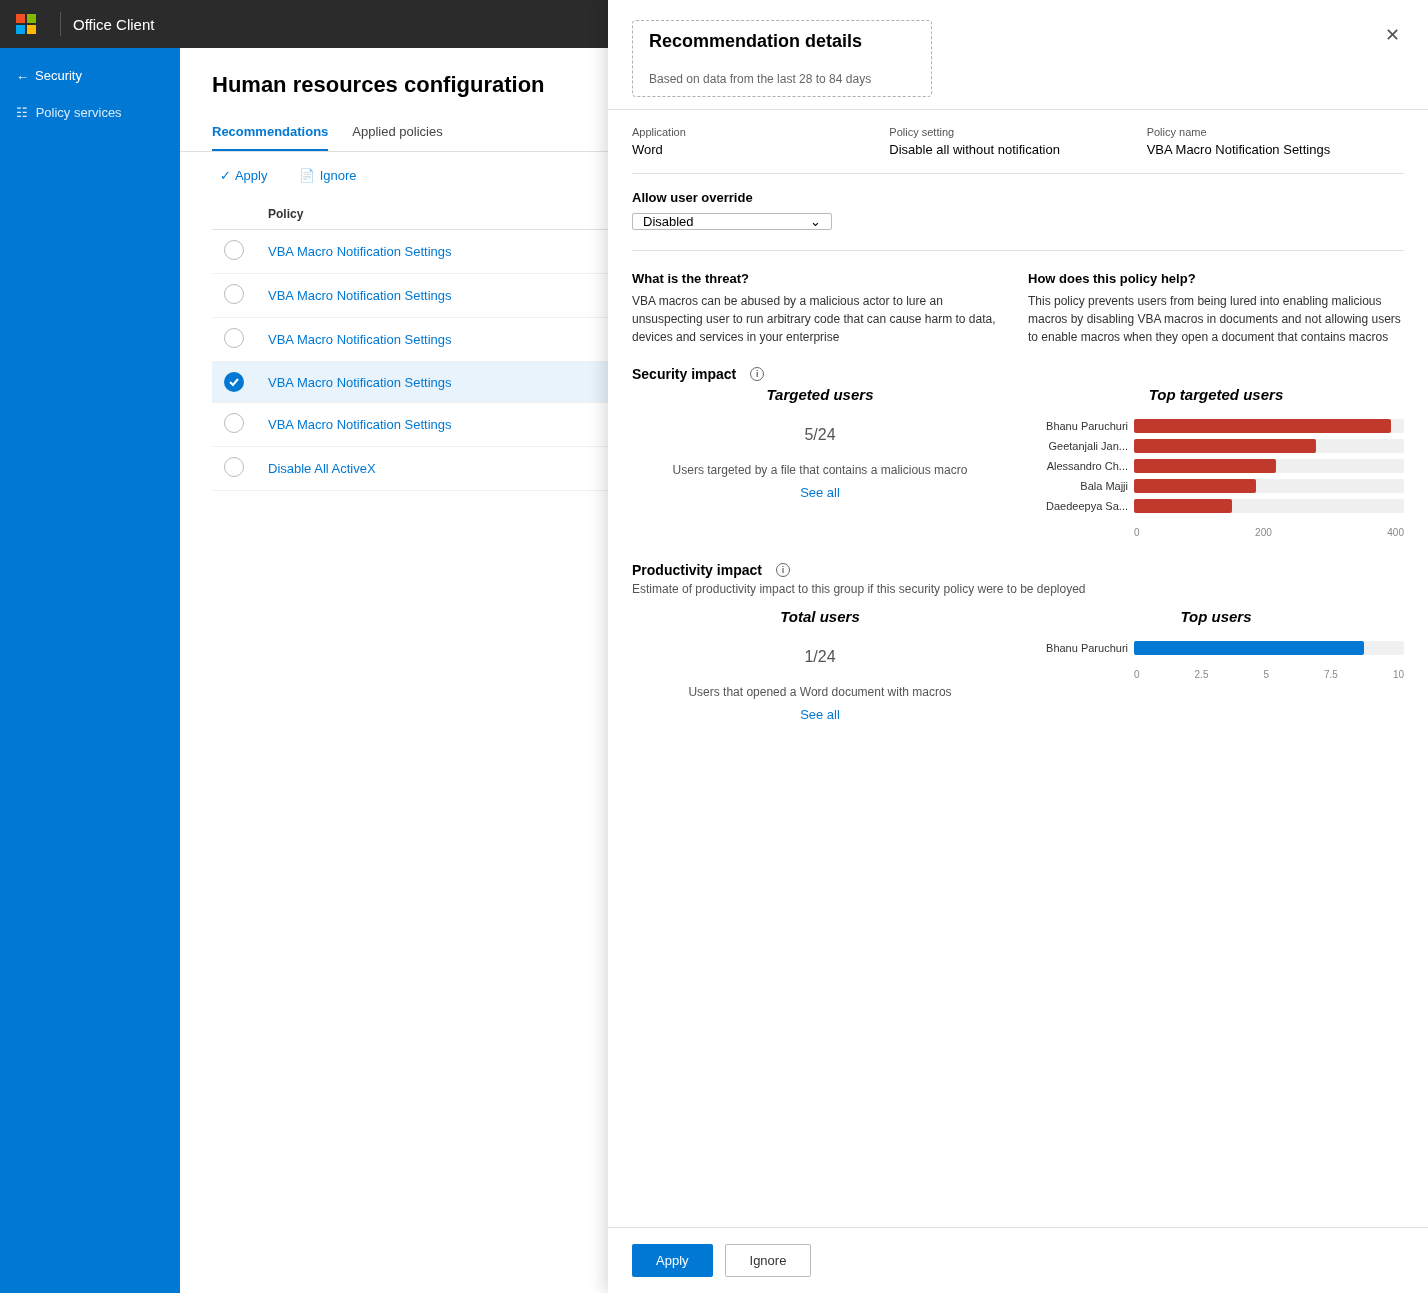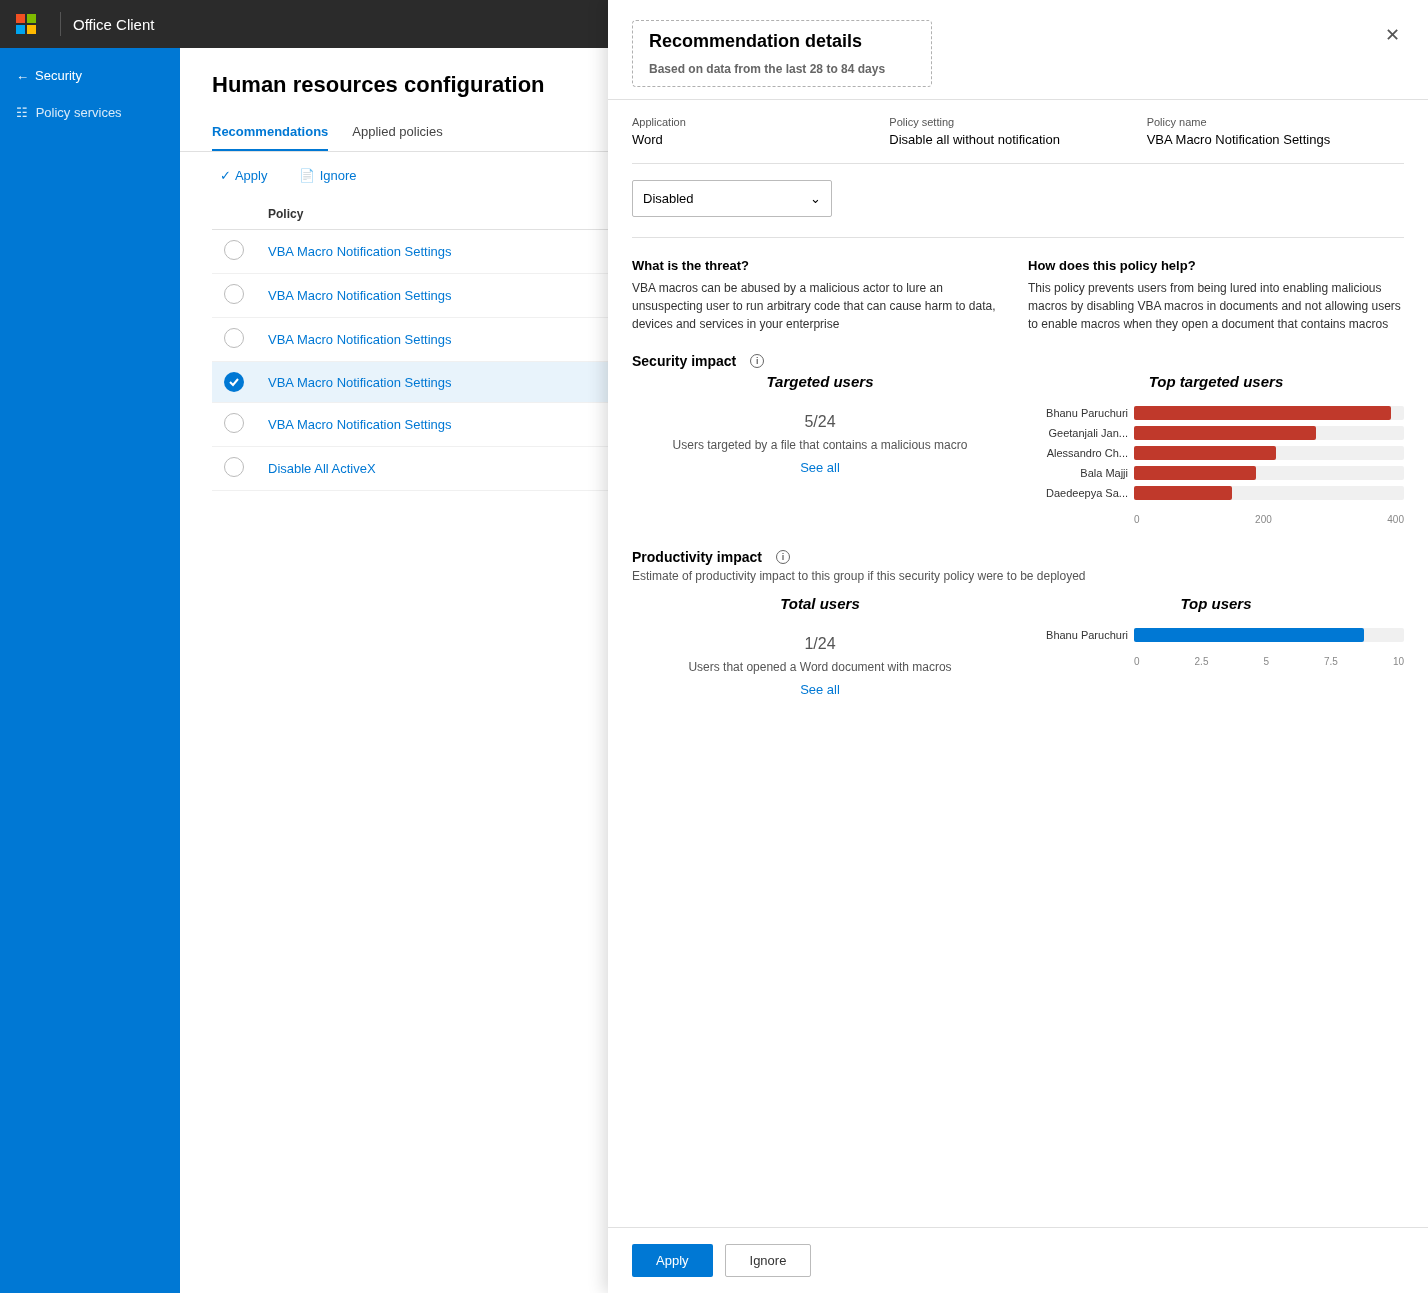--- a/index.html
+++ b/index.html
@@ -63,57 +63,57 @@
     .checkbox-circle-empty { width: 20px; height: 20px; border-radius: 50%; border: 1px solid #bbb; display: inline-block; }
 
     
     .panel-overlay {
       position: fixed; top: 0; right: 0; width: 820px; height: 1293px; background: #fff; box-shadow: -4px 0 16px rgba(0,0,0,0.15); z-index: 100; display: flex; flex-direction: column; overflow: hidden;
     }
     .panel-header {
       padding: 20px 24px 12px; border-bottom: 1px solid #e0e0e0; display: flex; justify-content: space-between; align-items: flex-start;
     }
     .panel-title { font-size: 18px; font-weight: 600; color: #000; }
-    .panel-subtitle { font-size: 12px; color: #666; margin-top: 10px; font-weight: bold; }
+    .panel-subtitle { font-size: 12px; color: #666; margin-top: 20px; }
     .close-btn { background: none; border: none; cursor: pointer; font-size: 18px; color: #555; padding: 4px; }
 
     .panel-body { flex: 1; overflow-y: auto; padding: 16px 24px; }
 
     
     .details-grid { display: grid; grid-template-columns: 1fr 1fr 1fr; gap: 0; border-bottom: 1px solid #e0e0e0; padding-bottom: 16px; margin-bottom: 16px; }
     .details-cell { display: flex; flex-direction: column; gap: 4px; }
     .details-label { font-size: 11px; color: #555; font-weight: 400; }
     .details-value { font-size: 13px; color: #000; }
 
     
     .override-section { margin-bottom: 20px; border-bottom: 1px solid #e0e0e0; padding-bottom: 20px; }
     .override-label { font-size: 13px; font-weight: 600; color: #000; margin-bottom: 8px; }
     .override-select {
       display: flex; align-items: center; justify-content: space-between;
-      border: 1px solid #bbb; border-radius: 2px; padding: 10px 10px; width: 200px; cursor: pointer; background: #fff; font-size: 13px;
+      border: 1px solid #bbb; border-radius: 2px; padding: 0 10px; width: 200px; cursor: pointer; background: #fff; font-size: 13px;
     }
 
     
     .section-title { font-size: 14px; font-weight: 600; color: #000; margin-bottom: 4px; display: flex; align-items: center; gap: 14px; }
     .section-subtitle { font-size: 12px; color: #555; margin-bottom: 12px; }
 
     
     .two-col { display: grid; grid-template-columns: 1fr 1fr; gap: 20px; margin-bottom: 20px; margin-top: 19px; }
     .two-col-item { }
     .two-col-title { font-size: 13px; font-weight: 600; color: #000; margin-bottom: 6px; }
     .two-col-text { font-size: 12px; color: #333; line-height: 1.5; }
 
     
     .charts-section { margin-bottom: 24px; }
     .charts-row { display: grid; grid-template-columns: 1fr 1fr; gap: 20px; align-items: start; }
     .chart-title { font-size: 15px; font-weight: 600; color: #000; text-align: center; margin-bottom: 12px; font-style: italic; }
     .targeted-users-center { text-align: center; }
     .targeted-number { font-size: 28px; font-weight: 700; color: #000; }
     .targeted-number span { font-size: 16px; font-weight: 400; color: #555; }
-    .targeted-desc { font-size: 12px; color: #555; margin: 4px 0 8px; }
+    .targeted-desc { font-size: 12px; color: #555; margin: 16px 0 8px; }
     .see-all { color: #0078d4; font-size: 13px; cursor: pointer; text-decoration: none; }
 
     
     .bar-chart { padding: 4px 0; }
     .bar-row { display: flex; align-items: center; margin-bottom: 6px; gap: 6px; }
     .bar-label { font-size: 11px; color: #333; width: 100px; text-align: right; white-space: nowrap; overflow: hidden; text-overflow: ellipsis; }
     .bar-track { flex: 1; height: 14px; background: #f0f0f0; border-radius: 2px; position: relative; }
     .bar-fill { height: 100%; background: #c0392b; border-radius: 2px; }
     .bar-fill-blue { height: 100%; background: #0078d4; border-radius: 2px; }
     .bar-axis { display: flex; justify-content: space-between; font-size: 10px; color: #888; margin-top: 4px; padding-left: 106px; }
@@ -263,20 +263,21 @@
         <span class="details-label">Policy setting</span>
         <span class="details-value">Disable all without notification</span>
       </div>
       <div class="details-cell">
         <span class="details-label">Policy name</span>
         <span class="details-value">VBA Macro Notification Settings</span>
       </div>
     </div>
 
     <div class="override-section">
+      <div class="override-label">Allow user override</div>
       <div class="override-select">
         <span>Disabled</span>
         <span>⌄</span>
       </div>
     </div>
 
     <div class="two-col">
       <div class="two-col-item">
         <div class="two-col-title">What is the threat?</div>
         <div class="two-col-text">VBA macros can be abused by a malicious actor to lure an unsuspecting user to run arbitrary code that can cause harm to data, devices and services in your enterprise</div>

